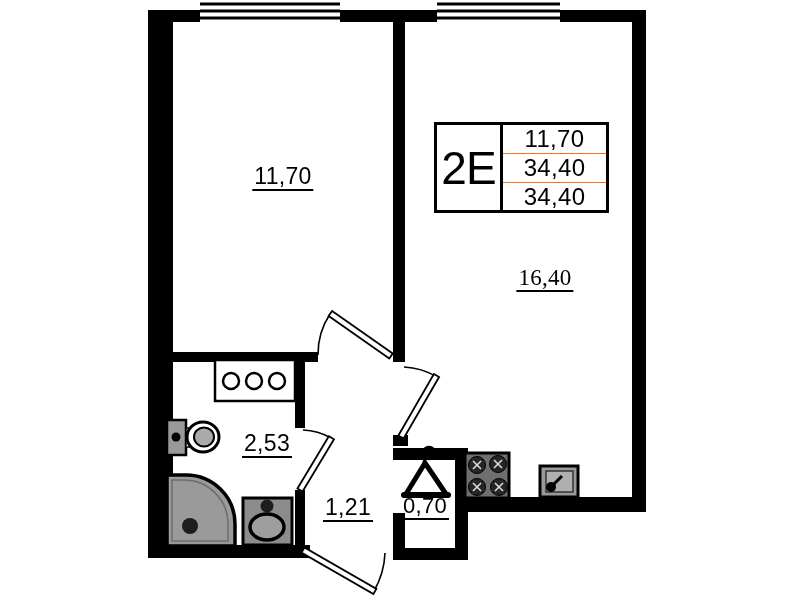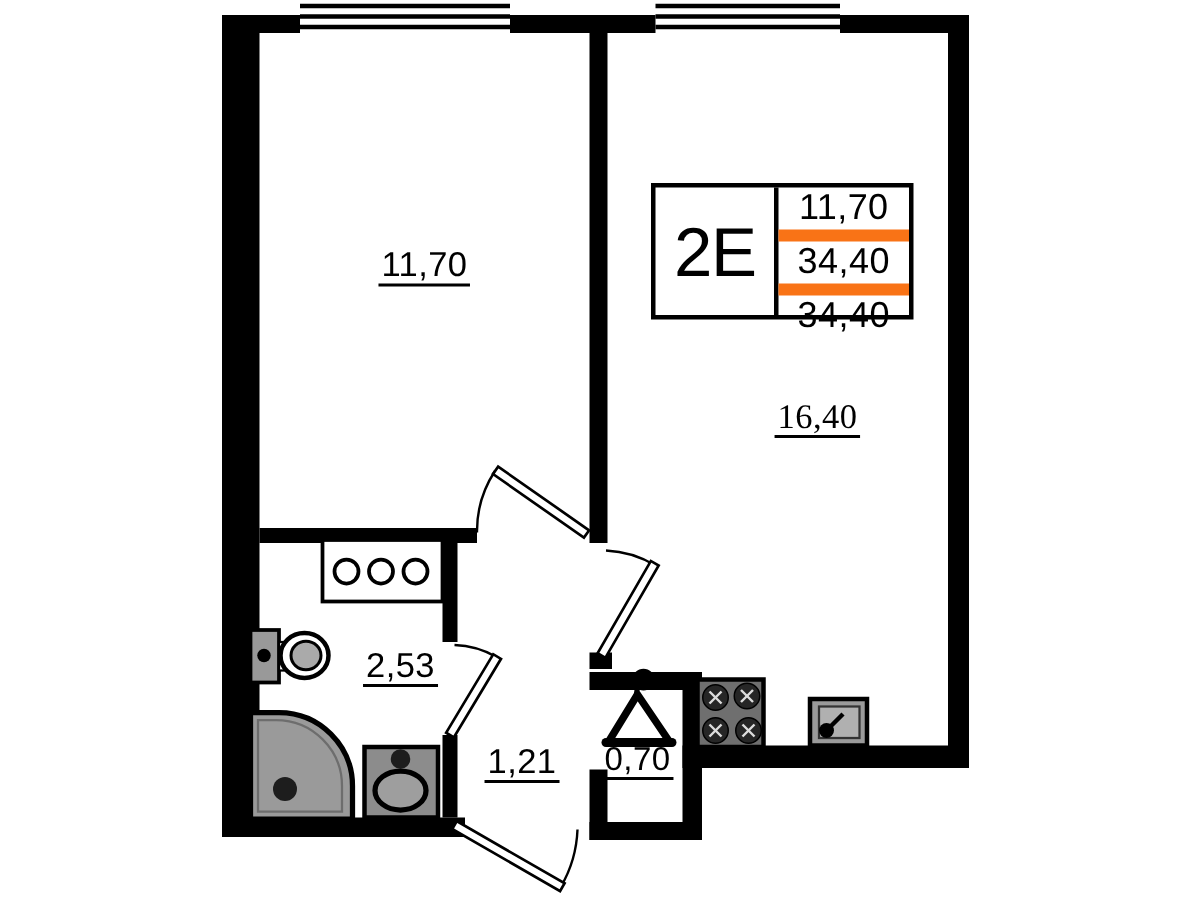--- a/index.html
+++ b/index.html
@@ -4,26 +4,26 @@
 <style>
   html,body{margin:0;padding:0;background:#ffffff;}
   .plan{position:relative;width:799px;height:600px;background:#ffffff;overflow:hidden;
         font-family:"Liberation Sans",sans-serif;color:#000;}
   .plan svg{position:absolute;left:0;top:0;}
   .lbl{position:absolute;font-size:23px;line-height:1.0;color:#000;
        border-bottom:2px solid #000;padding:0 2px 1px 2px;transform:translateX(-50%);
        letter-spacing:.3px;white-space:nowrap;}
   .stamp{position:absolute;left:434px;top:122px;width:175px;height:91px;
          border:3px solid #000;background:#fff;display:flex;box-sizing:border-box;}
-  .stamp .type{width:82px;border-right:3px solid #000;display:flex;align-items:center;
+  .stamp .type{width:66px;border-right:3px solid #000;display:flex;align-items:center;
                justify-content:center;font-size:46px;letter-spacing:-1px;box-sizing:border-box;}
   .stamp .vals{flex:1;display:flex;flex-direction:column;}
   .stamp .vals .row{flex:1;display:flex;align-items:center;justify-content:center;
                     font-size:24px;letter-spacing:.3px;box-sizing:border-box;}
-  .stamp .vals .row + .row{border-top:8px solid #f97316;}
+  .stamp .vals .row + .row{border-top:1px solid #f97316;}
 </style>
 </head>
 <body>
 
 <div class="plan">
 
   <svg width="799" height="600" viewBox="0 0 799 600">
 
     <g fill="#000000">
       <rect x="148" y="10" width="25" height="548"></rect>

